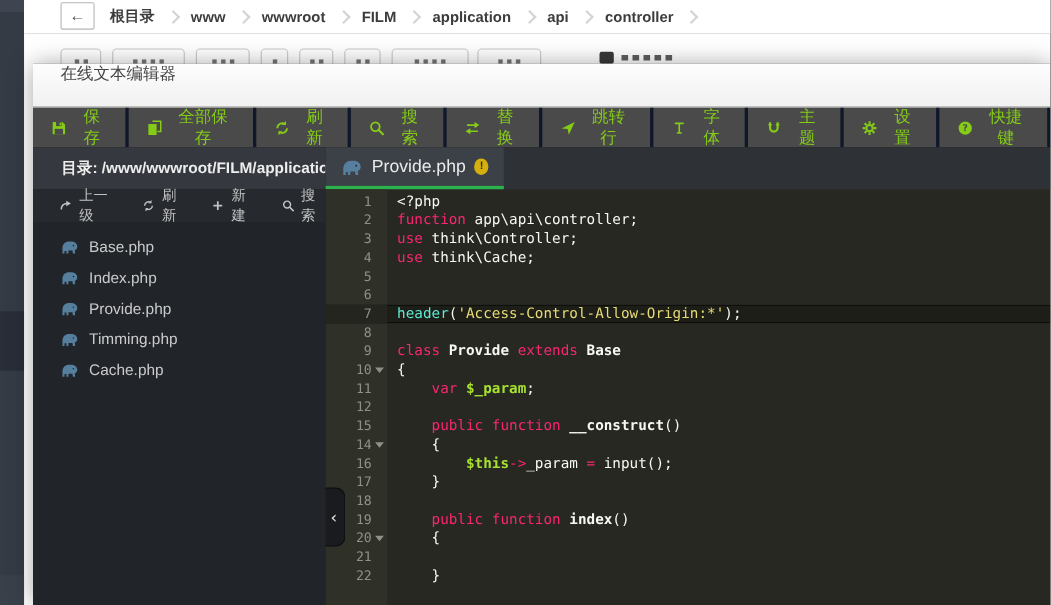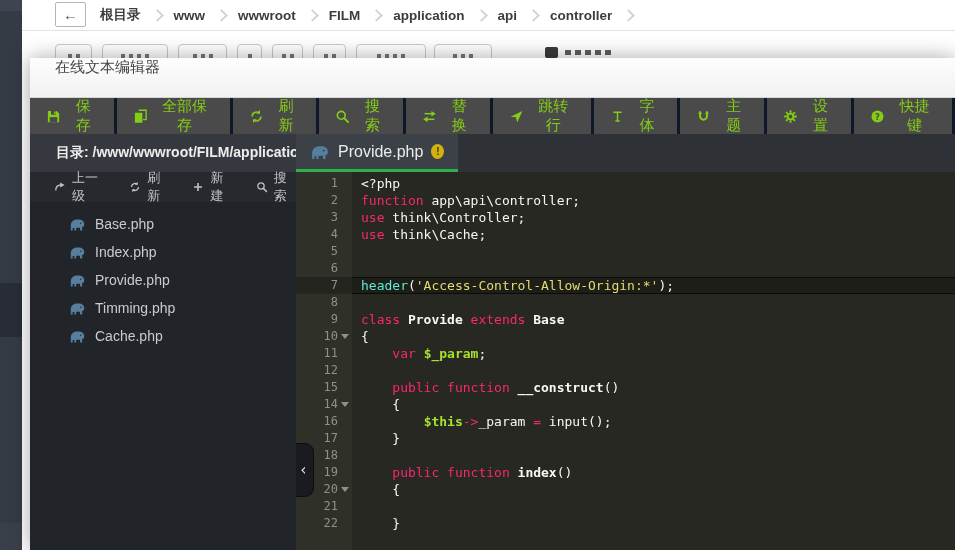--- a/index.html
+++ b/index.html
@@ -40,21 +40,21 @@
   .m-body{flex:1;display:flex;min-height:0;}
 
   
   .panel{width:266px;flex:none;display:flex;flex-direction:column;background:#212429;}
   .dir-header{height:38px;flex:none;background:#35393f;color:#ededed;font-weight:bold;font-size:14px;
               display:flex;align-items:center;padding-left:26px;white-space:nowrap;}
   .panel-actions{height:30px;flex:none;background:#26292e;display:flex;align-items:center;padding-left:24px;
                  gap:23px;color:#c2c2c2;font-size:13px;}
   .action{display:flex;align-items:center;gap:6px;cursor:pointer;}
   .file-tree{flex:1;padding-top:8px;}
-  .file-item{height:28px;display:flex;align-items:center;gap:9px;padding-left:39px;color:#cbcbcb;font-size:14px;cursor:pointer;}
+  .file-item{height:28px;display:flex;align-items:center;gap:9px;padding-left:25px;color:#cbcbcb;font-size:14px;cursor:pointer;}
 
   
   .editor-col{flex:1;display:flex;flex-direction:column;min-width:0;position:relative;background:#272822;}
   .tabbar{height:38px;flex:none;background:#2e3237;display:flex;}
   .tab{display:flex;align-items:center;gap:8px;padding:0 14px;background:#3c4147;
        border-bottom:3px solid #2bb24c;color:#ebebeb;font-size:16px;box-sizing:border-box;cursor:pointer;}
   .warn{width:13px;height:15px;border-radius:50%;background:#d4af0e;color:#33331a;font-size:10px;font-weight:bold;
         display:flex;align-items:center;justify-content:center;flex:none;}
   .code-scroll{flex:1;position:relative;padding-top:3px;overflow:hidden;
                font-family:"DejaVu Sans Mono",monospace;}

